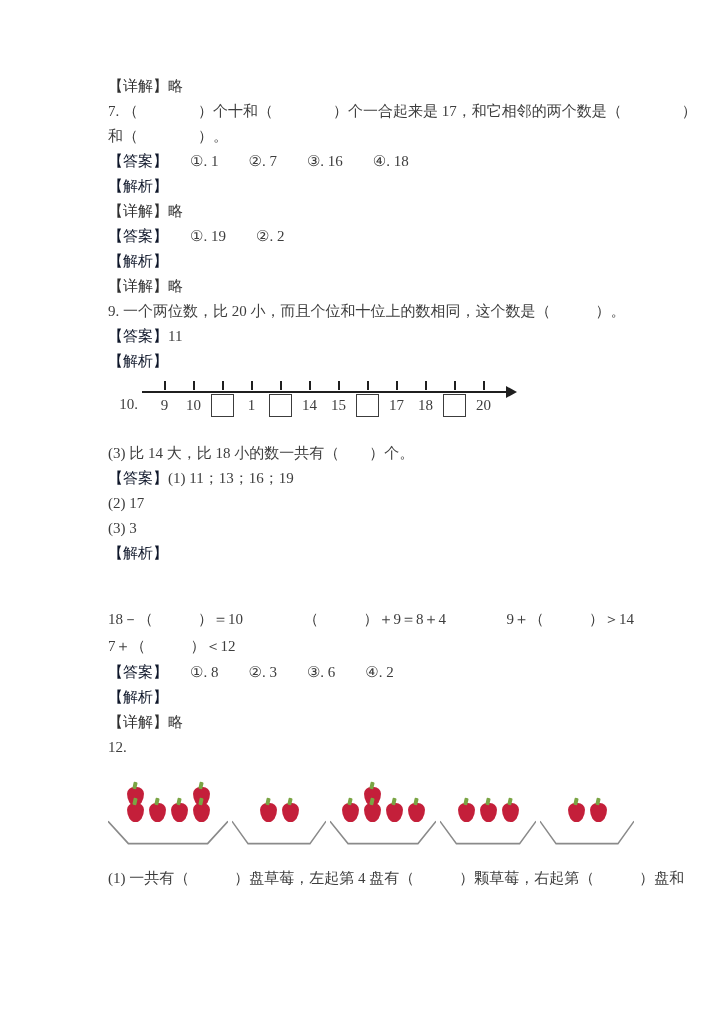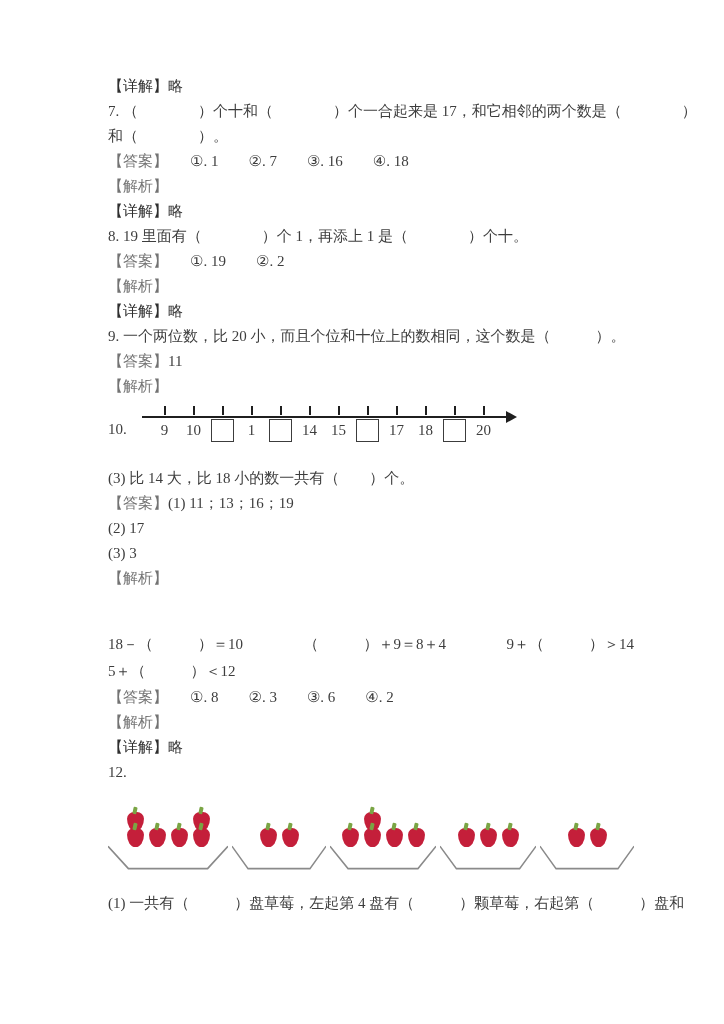--- a/index.html
+++ b/index.html
@@ -8,26 +8,26 @@
     width:724px;height:1024px;
     background:#ffffff;
     box-sizing:border-box;
     padding:74px 90px 0 108px;
     font-family:"Liberation Serif","DejaVu Serif",serif;
     font-size:15px;
     color:#3d3d3d;
     overflow:hidden;
   }
   p{margin:0;line-height:25px;white-space:nowrap;}
-  .blue{color:#737373;}
+  .blue{color:#0f172a;}
   .lbl{color:#2f2f2f;}
   .ans-items{display:inline-block;margin-left:22px;text-align:center;}
   .ans-items span{margin-right:30px;}
   
-  .numline-row{display:flex;align-items:flex-start;margin-top:7px;height:60px;}
+  .numline-row{display:flex;align-items:flex-start;margin-top:7px;height:60px;text-align:right;}
   .nl-qnum{width:30px;padding-top:15px;flex:0 0 auto;}
   .numline{position:relative;width:382px;height:60px;margin-left:4px;}
   .nl-line{position:absolute;left:0;top:10px;width:366px;height:2px;background:#1f1f1f;}
   .nl-arrow{position:absolute;left:364px;top:5px;width:0;height:0;
     border-left:11px solid #1f1f1f;border-top:6px solid transparent;border-bottom:6px solid transparent;}
   .nl-cells{position:absolute;left:8px;top:0;display:flex;}
   .nl-cell{width:29px;display:flex;flex-direction:column;align-items:center;}
   .nl-tick{width:2px;height:9px;background:#1f1f1f;}
   .nl-num{margin-top:6px;line-height:18px;}
   .nl-box{width:23px;height:23px;border:1.5px solid #3c3c3c;background:#fff;margin-top:4px;box-sizing:border-box;}
@@ -55,21 +55,20 @@
 <div class="page">
 
   <p><span class="lbl">【详解】</span><span>略</span></p>
 
   <p>7. （　　　　）个十和（　　　　）个一合起来是 17，和它相邻的两个数是（　　　　）</p>
   <p>和（　　　　）。</p>
   <p><span class="blue">【答案】</span><span class="ans-items"><span>①. 1</span><span>②. 7</span><span>③. 16</span><span>④. 18</span></span></p>
   <p><span class="blue">【解析】</span></p>
   <p><span class="lbl">【详解】</span><span>略</span></p>
 
-  <p>8. 19 里面有（　　　　）个 1，再添上 1 是（　　　　）个十。</p>
   <p><span class="blue">【答案】</span><span class="ans-items"><span>①. 19</span><span>②. 2</span></span></p>
   <p><span class="blue">【解析】</span></p>
   <p><span class="lbl">【详解】</span><span>略</span></p>
 
   <p>9. 一个两位数，比 20 小，而且个位和十位上的数相同，这个数是（　　　）。</p>
   <p><span class="blue">【答案】</span><span>11</span></p>
   <p><span class="blue">【解析】</span></p>
 
   <div class="numline-row">
     <div class="nl-qnum">10.</div>
@@ -133,21 +132,21 @@
   <p><span class="blue">【答案】</span><span>(1) 11；13；16；19</span></p>
   <p>(2) 17</p>
   <p>(3) 3</p>
   <p><span class="blue">【解析】</span></p>
 
   <div class="eq-row">
     <span>18－（　　　）＝10</span>
     <span>（　　　）＋9＝8＋4</span>
     <span>9＋（　　　）＞14</span>
   </div>
-  <p style="line-height:27px;">5＋（　　　）＜12</p>
+  <p style="line-height:27px;">7＋（　　　）＜12</p>
   <p><span class="blue">【答案】</span><span class="ans-items"><span>①. 8</span><span>②. 3</span><span>③. 6</span><span>④. 2</span></span></p>
   <p><span class="blue">【解析】</span></p>
   <p><span class="lbl">【详解】</span><span>略</span></p>
 
   <p>12.</p>
   <div class="plates-row">
     <div class="plate plate-w1">
         <div class="berry-row top">
           <span class="berry"></span>
           <span class="berry hidden"></span>

